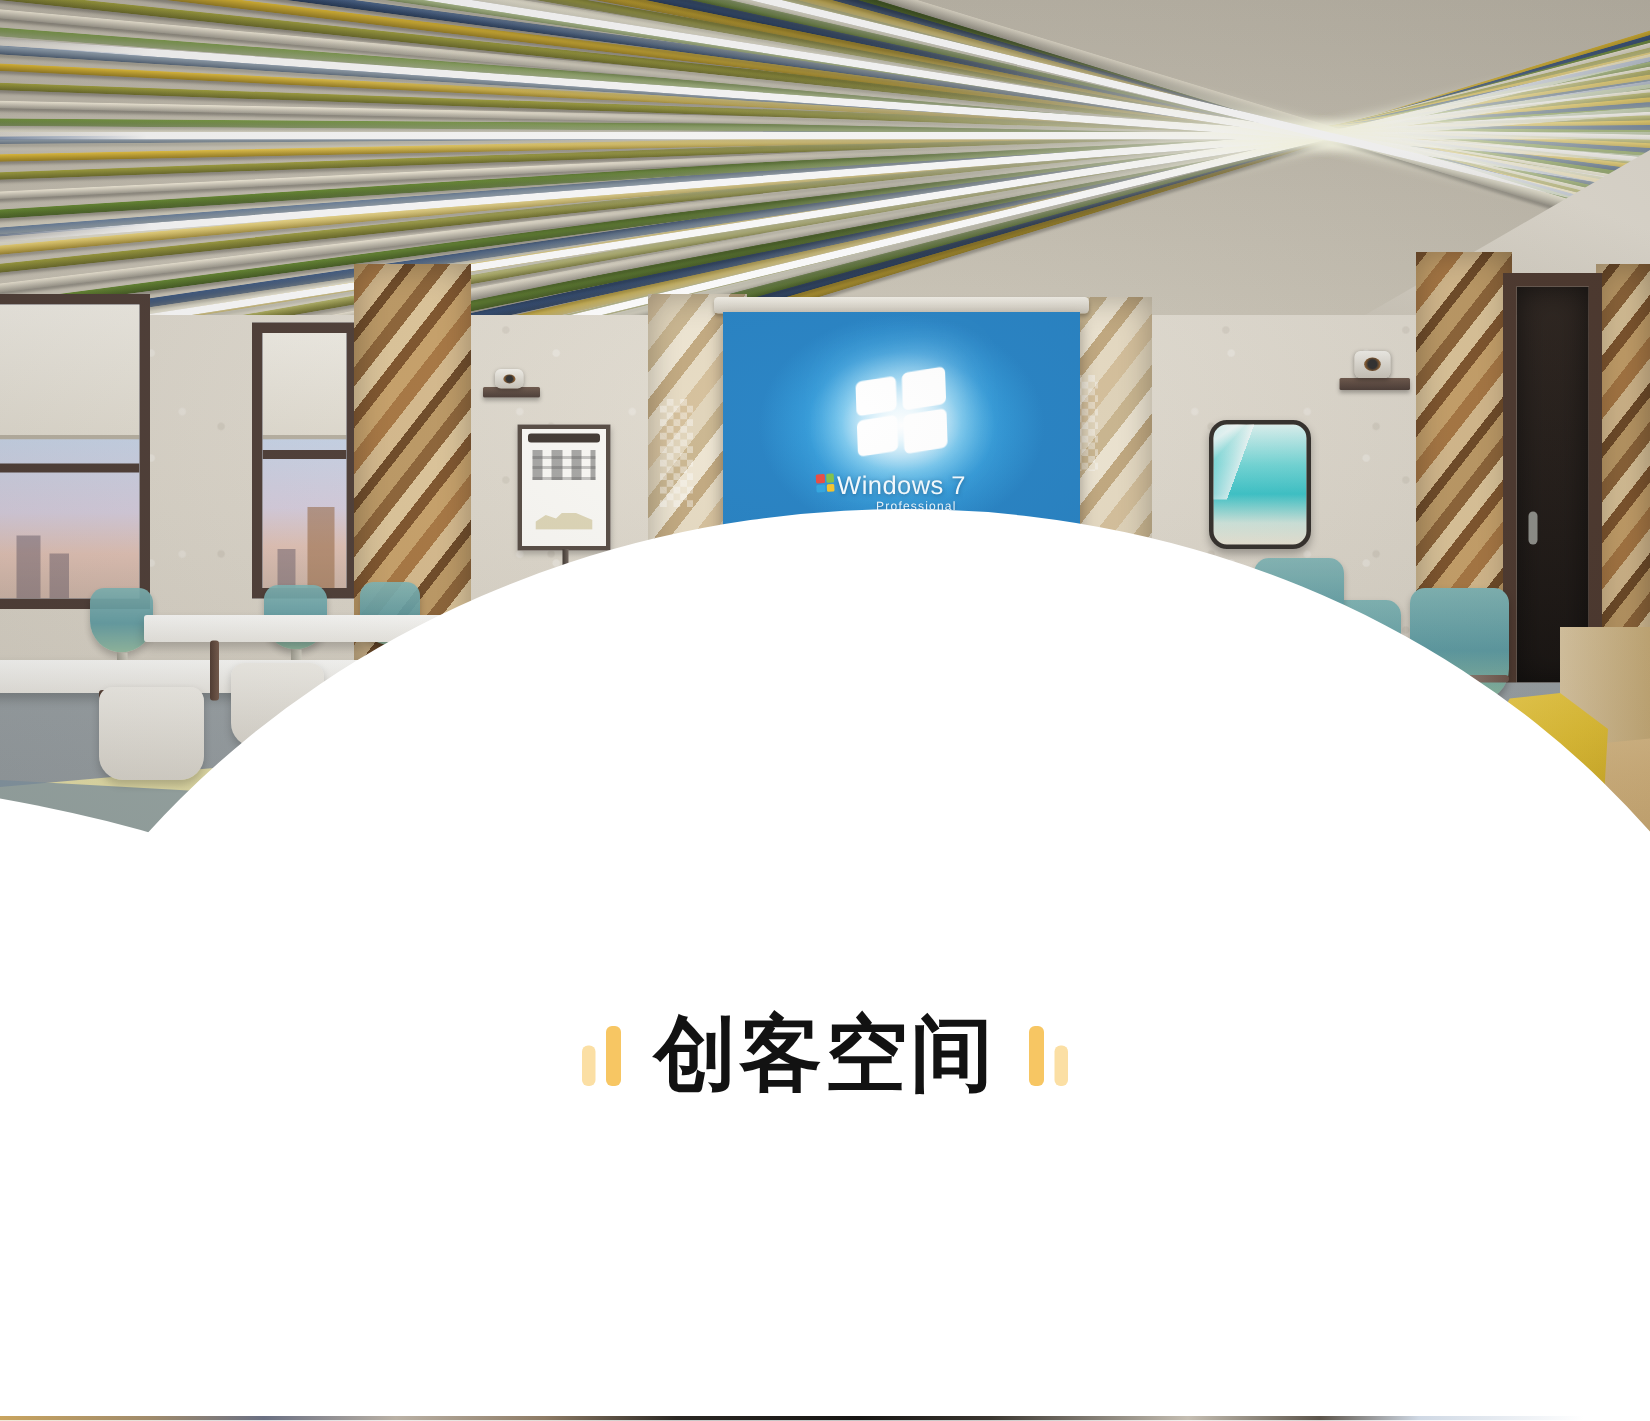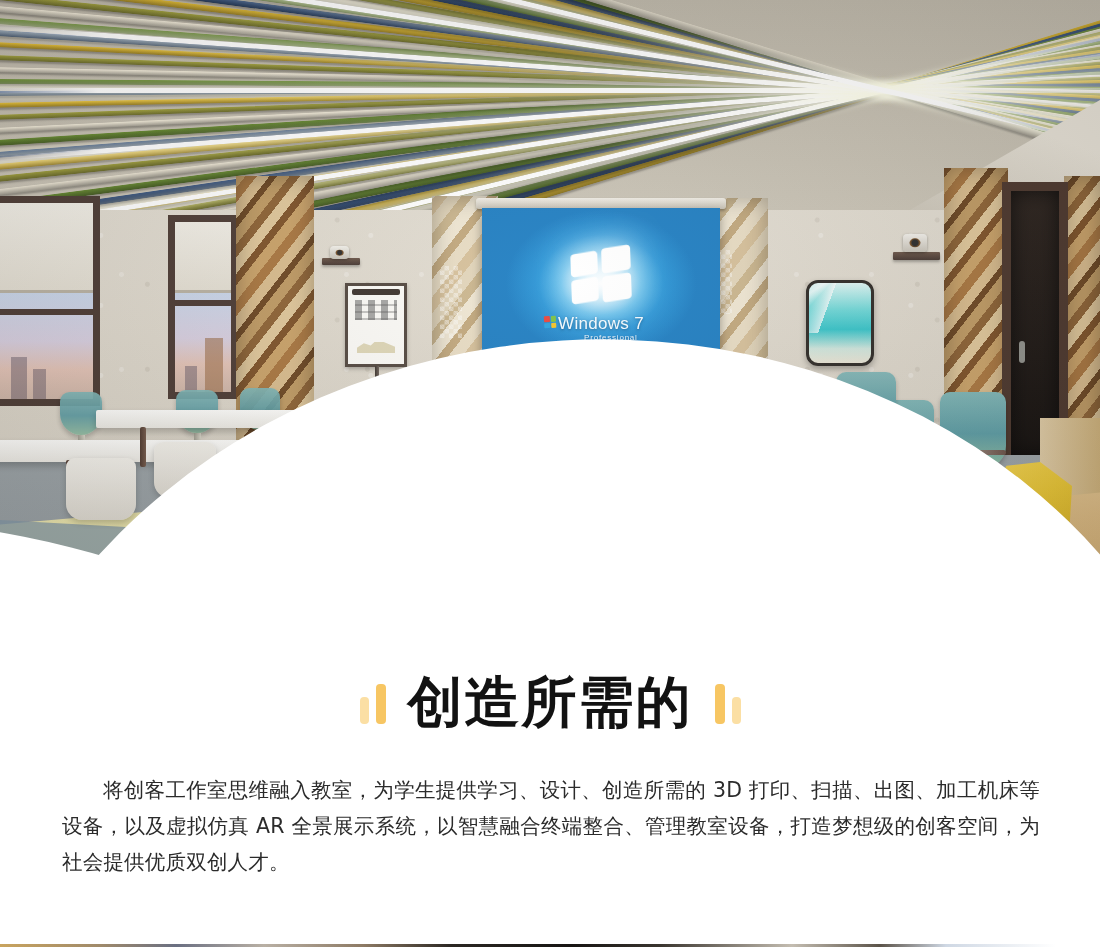--- a/index.html
+++ b/index.html
@@ -518,23 +518,22 @@
 
     <div class="curve"></div>
     <div class="curve2"></div>
   </div>
 
   <div class="title-row">
     <span class="deco left">
         <i></i>
         <i></i>
       </span>
-    <h1 class="title">创造所需的</h1>
+    <h1 class="title">创客空间</h1>
     <span class="deco right">
         <i></i>
         <i></i>
       </span>
   </div>
 
-  <p class="copy">将创客工作室思维融入教室，为学生提供学习、设计、创造所需的 3D 打印、扫描、出图、加工机床等设备，以及虚拟仿真 AR 全景展示系统，以智慧融合终端整合、管理教室设备，打造梦想级的创客空间，为社会提供优质双创人才。</p>
 
   <div class="sliver"></div>
 </div>
 
 </body></html>

